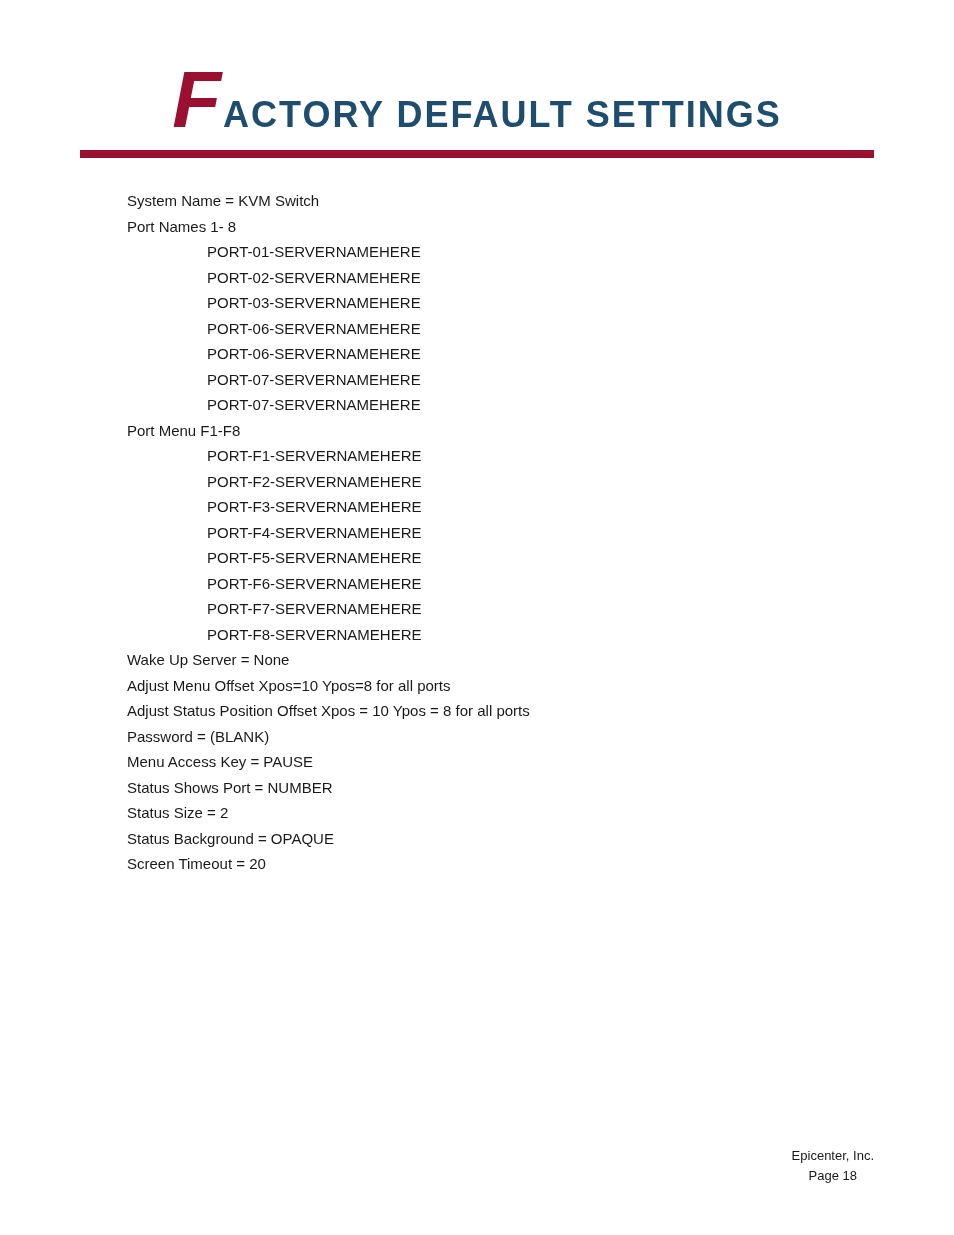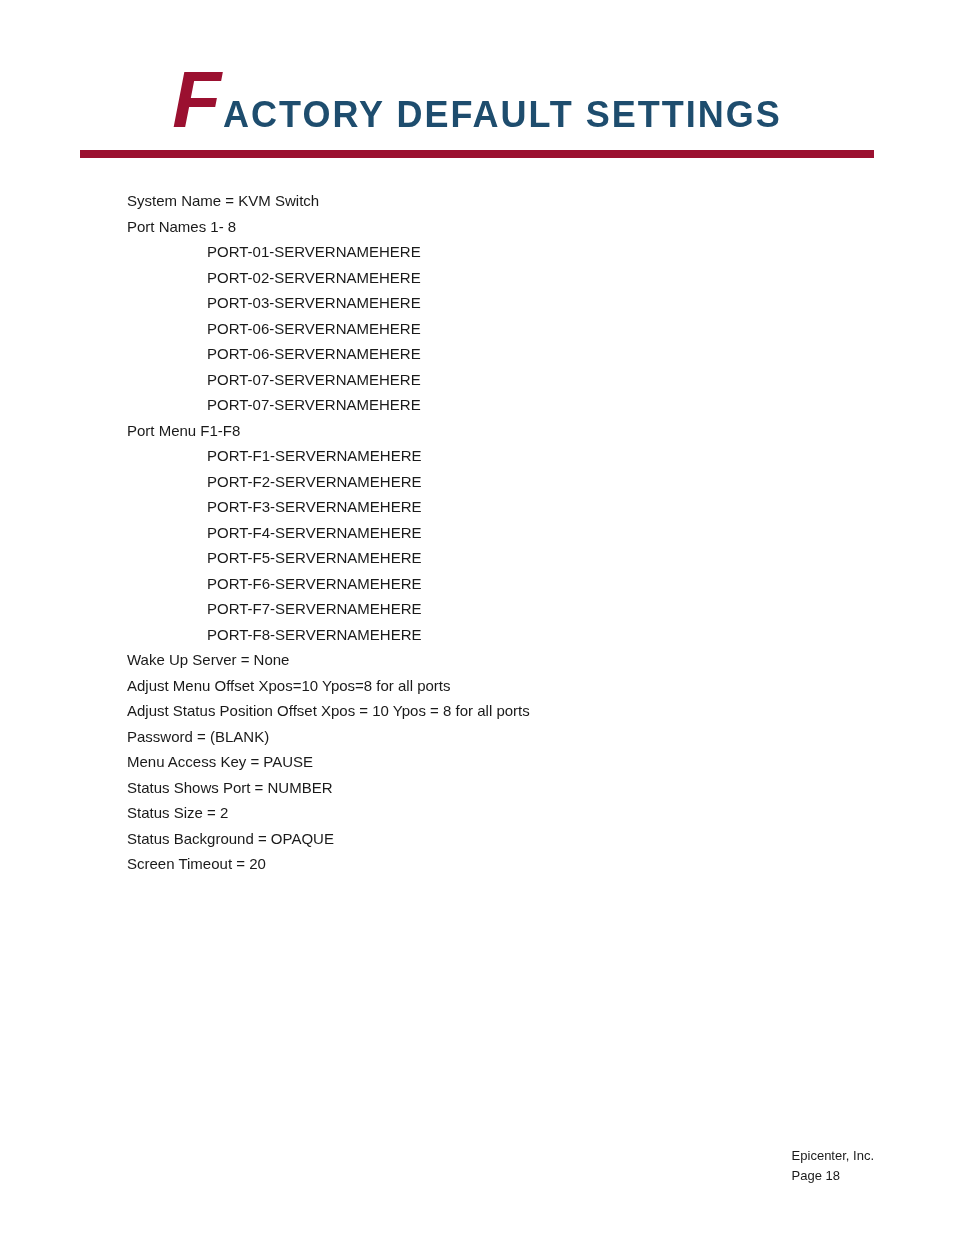--- a/index.html
+++ b/index.html
@@ -75,21 +75,21 @@
       display: block;
       font-size: 15px;
       color: #1a1a1a;
       margin-left: 27px;
     }
 
     .footer {
       position: absolute;
       bottom: 50px;
       right: 80px;
-      text-align: left;
+      text-align: center;
       font-size: 13px;
       color: #1a1a1a;
       line-height: 1.5;
     }
   </style>
 </head>
 <body>
 
 <div class="page-container">
 

